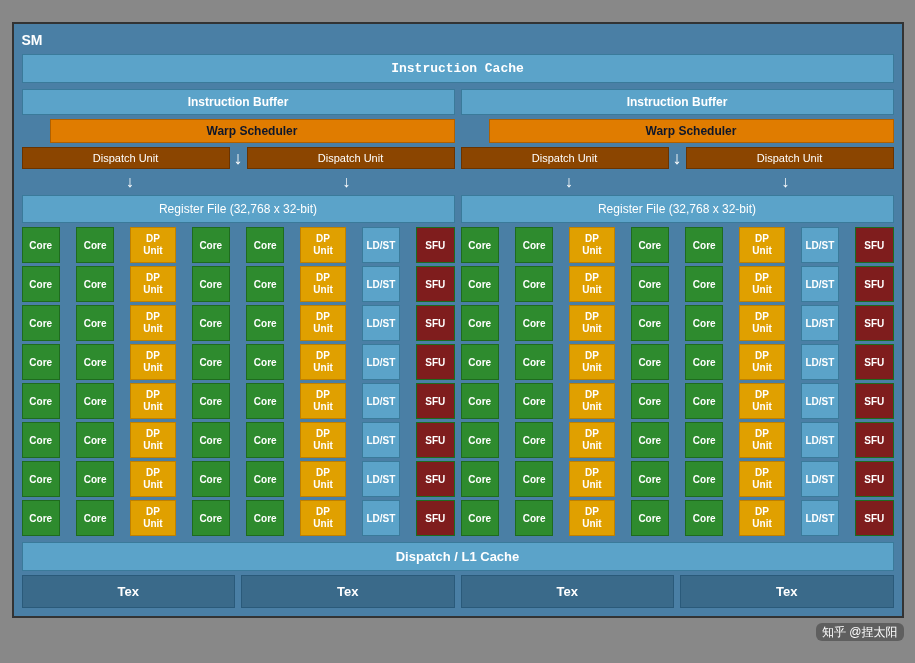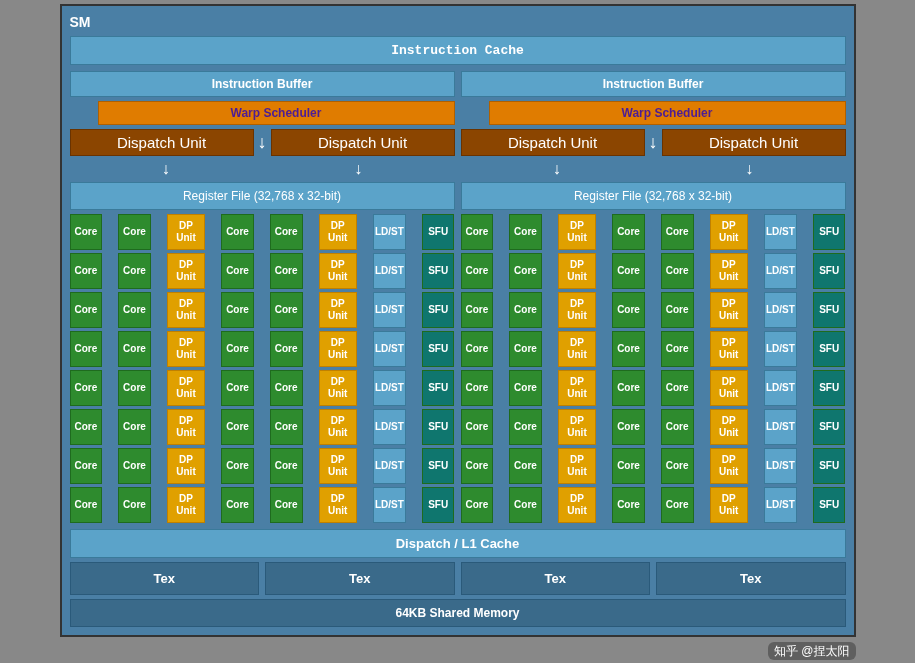--- a/index.html
+++ b/index.html
@@ -8,21 +8,21 @@
       display: flex;
       justify-content: center;
       align-items: center;
       min-height: 100vh;
       font-family: Arial, sans-serif;
     }
     .sm-container {
       background: #4a7fa5;
       border: 2px solid #333;
       padding: 8px;
-      width: 796px;
+      width: 892px;
     }
     .sm-label {
       color: white;
       font-weight: bold;
       font-size: 14px;
       margin-bottom: 6px;
     }
     .instruction-cache {
       background: #5ba3c9;
       border: 1px solid #3a7a9a;
@@ -51,37 +51,37 @@
       padding: 5px;
       color: white;
       font-size: 12px;
       font-weight: bold;
     }
     .warp-scheduler {
       background: #e07c00;
       border: 1px solid #b06000;
       text-align: center;
       padding: 4px;
-      color: #4c1d95;
+      color: #0f172a;
       font-size: 12px;
       font-weight: bold;
       margin-left: 28px;
     }
     .dispatch-row {
       display: flex;
       gap: 4px;
     }
     .dispatch-unit {
       flex: 1;
       background: #8b4500;
       border: 1px solid #6a3300;
       text-align: center;
       padding: 4px;
       color: white;
-      font-size: 15px;
+      font-size: 11px;
     }
     .arrow-row {
       display: flex;
       justify-content: space-around;
       color: white;
       font-size: 16px;
     }
     .register-file {
       background: #5ba3c9;
       border: 1px solid #3a7a9a;
@@ -123,21 +123,21 @@
       border: 1px solid #c08000;
       line-height: 1.2;
     }
     .cell-ldst {
       background: #5ba3c9;
       flex: 1;
       border: 1px solid #3a7a9a;
       text-align: right;
     }
     .cell-sfu {
-      background: #0f766e;
+      background: #7f1d1d;
       flex: 1;
       border: 1px solid #1e6b1e;
     }
     .texture-cache {
       background: #5ba3c9;
       border: 1px solid #3a7a9a;
       text-align: center;
       padding: 6px;
       color: white;
       font-size: 13px;
@@ -380,19 +380,18 @@
     </div>
   </div>
 
   <div class="texture-cache">Dispatch / L1 Cache</div>
   <div class="tex-row">
     <div class="tex-unit">Tex</div>
     <div class="tex-unit">Tex</div>
     <div class="tex-unit">Tex</div>
     <div class="tex-unit">Tex</div>
   </div>
-  <div class="shared-memory">64KB Shared Memory</div>
 </div>
 
 <div style="position:relative;text-align:right;margin-top:4px;">
   <span style="color:white;font-size:12px;background:rgba(0,0,0,0.3);padding:2px 6px;border-radius:6px;">知乎 @捏太阳</span>
 </div>
 </div>
 
 </body></html>

